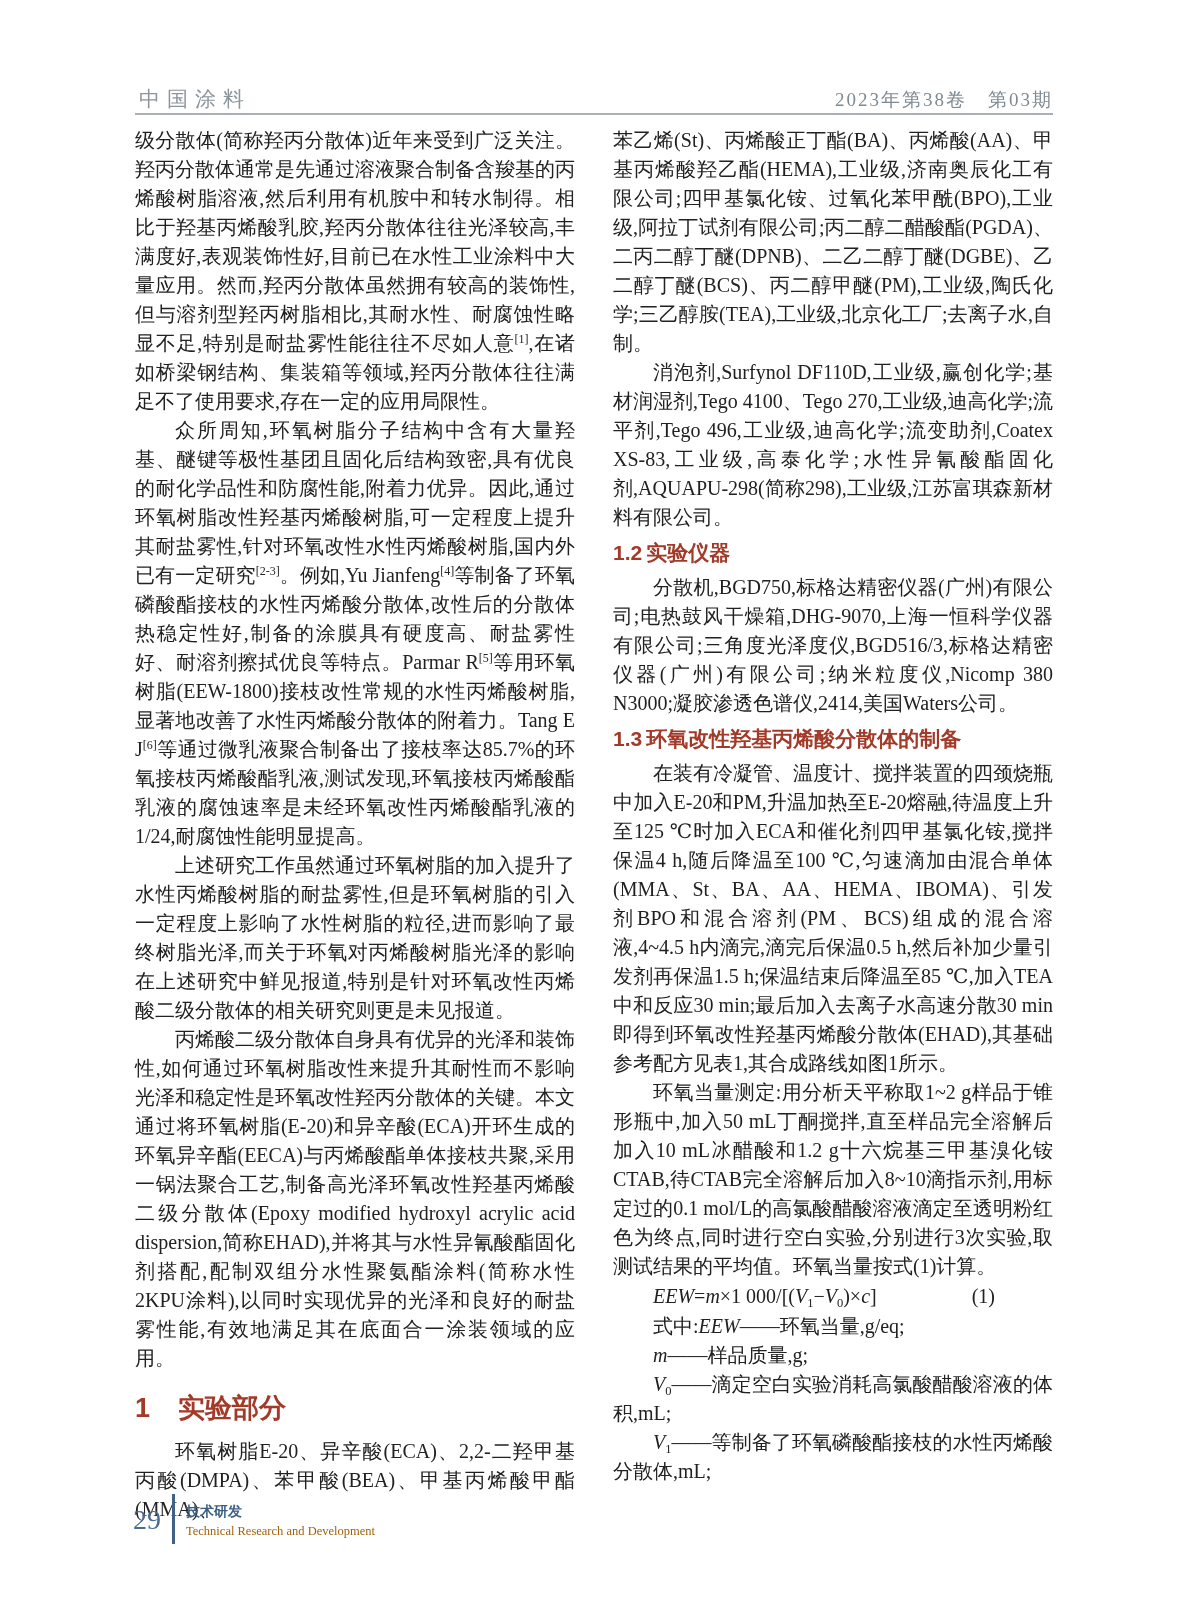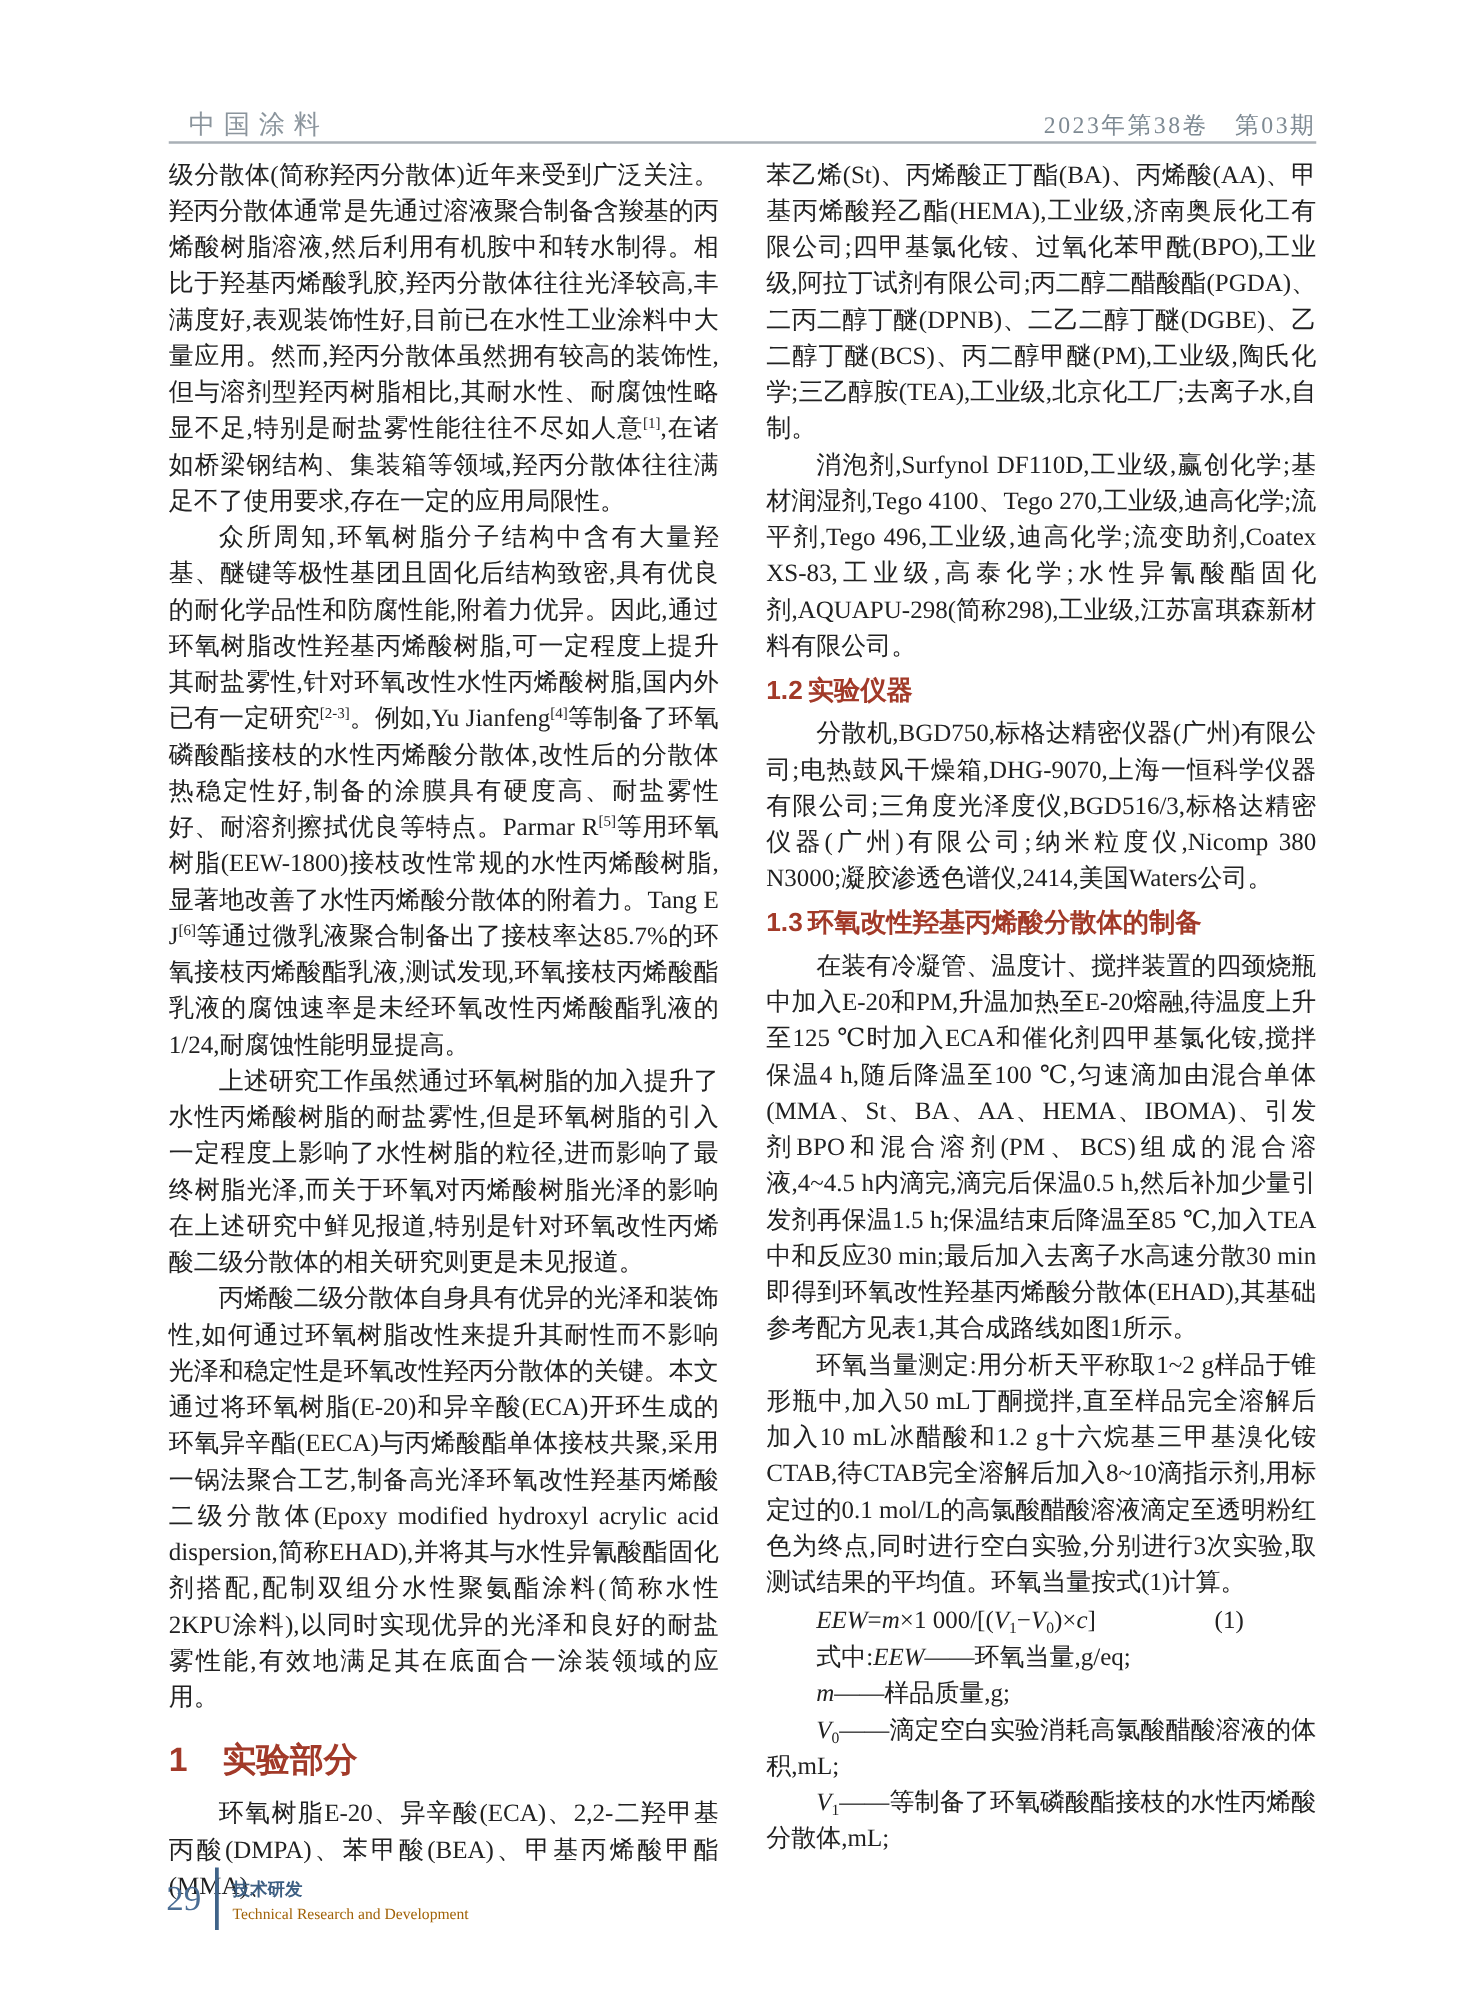--- a/index.html
+++ b/index.html
@@ -9,21 +9,21 @@
     font-family:"Liberation Serif","DejaVu Serif",serif;
     color:#212121;
     position:relative;
     overflow:hidden;
   }
   .page { position:absolute; inset:0; background:#ffffff; }
 
   
   .header { position:absolute; left:135px; right:134px; top:82px; height:30px; }
   .journal {
-    position:absolute; left:16px; top:3px;
+    position:absolute; left:4px; top:3px;
     font-size:21px; letter-spacing:7px; color:#8b959d;
   }
   .issue {
     position:absolute; right:0; top:5px;
     font-size:19px; letter-spacing:2px; color:#7e8a93;
   }
   .rule {
     position:absolute; left:135px; right:134px; top:113px;
     height:2px; background:#a9b0b6;
   }

